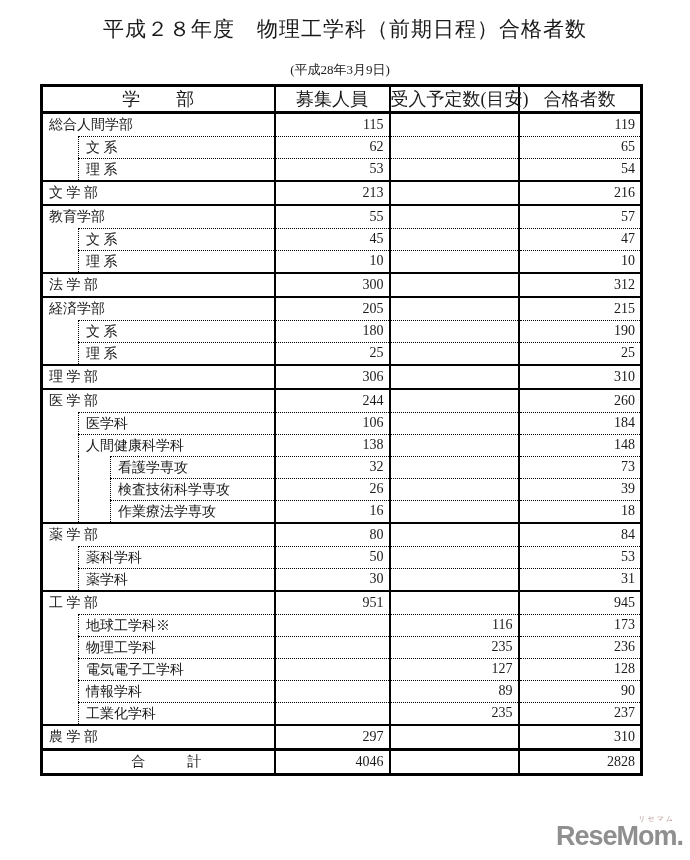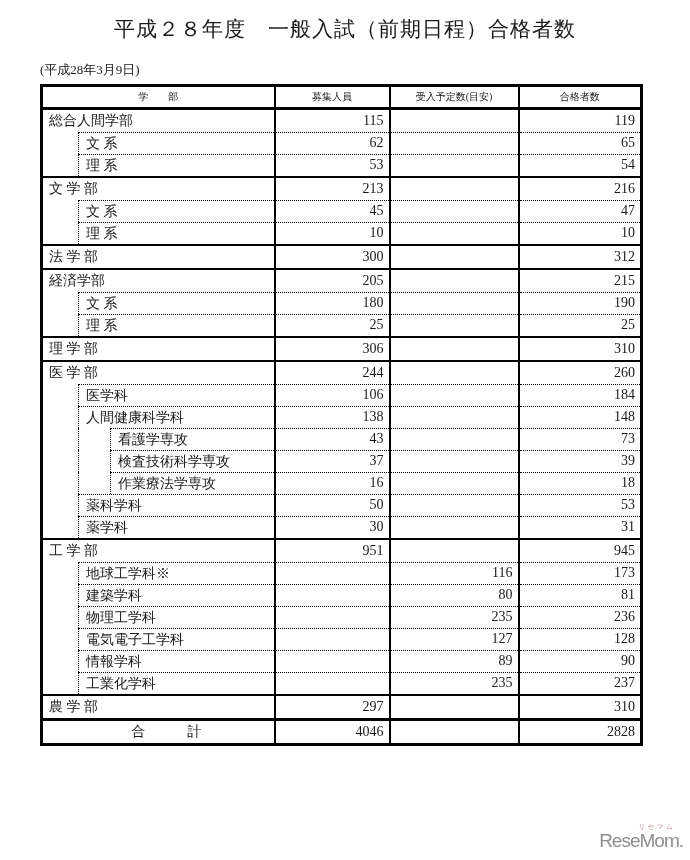--- a/index.html
+++ b/index.html
@@ -20,33 +20,33 @@
     padding-top: 14px;
     text-align: center;
     font-size: 21px;
     letter-spacing: 1px;
     line-height: 30px;
     white-space: pre;
   }
   .date-line {
     width: 600px;
     margin: 17px 0 5px 40px;
-    text-align: left;
+    text-align: center;
     font-size: 13px;
   }
   table.results {
     margin-left: 40px;
     width: 600px;
     border-collapse: collapse;
     border: 3px solid #000;
     table-layout: fixed;
   }
   th {
     font-weight: normal;
-    font-size: 10px;
+    font-size: 18px;
     text-align: center;
     height: 23px;
     padding: 0;
     border-bottom: 3px solid #000;
     border-left: 2px solid #000;
     white-space: pre;
   }
   th:first-child { border-left: none; }
   td {
     padding: 0;
@@ -96,31 +96,31 @@
     line-height: 1;
   }
   .logo .ruby {
     display: block;
     font-size: 7px;
     letter-spacing: 2px;
     color: #bb9a9a;
     margin: 0 8px 1px 0;
   }
   .logo .word {
-    font-size: 19px;
-    font-weight: normal;
+    font-size: 27px;
+    font-weight: bold;
     letter-spacing: -1px;
   }
 </style>
 </head>
 <body>
 
 <div class="page">
 
-  <div class="title">平成２８年度　一般入試（前期日程）合格者数</div>
+  <div class="title">平成２８年度　物理工学科（前期日程）合格者数</div>
 
   <div class="date-line">(平成28年3月9日)</div>
 
   <table class="results">
     <colgroup>
       <col style="width:233px">
       <col style="width:115px">
       <col style="width:129px">
       <col style="width:123px">
     </colgroup>
@@ -168,20 +168,30 @@
         <tr class="l0">
           <td class="name-cell">
             <div class="nc">
               <div class="nm">文 学 部</div>
             </div>
           </td>
           <td class="num">213</td>
           <td class="num"></td>
           <td class="num">216</td>
         </tr>
+        <tr class="l0">
+          <td class="name-cell">
+            <div class="nc">
+              <div class="nm">教育学部</div>
+            </div>
+          </td>
+          <td class="num">55</td>
+          <td class="num"></td>
+          <td class="num">57</td>
+        </tr>
         <tr class="sub">
           <td class="name-cell">
             <div class="nc">
               <div class="sp sp1"></div>
               <div class="nm dot">文 系</div>
             </div>
           </td>
           <td class="num">45</td>
           <td class="num"></td>
           <td class="num">47</td>
@@ -282,48 +292,58 @@
           <td class="num">148</td>
         </tr>
         <tr class="sub">
           <td class="name-cell">
             <div class="nc">
               <div class="sp sp1"></div>
               <div class="sp sp2"></div>
               <div class="nm dot">看護学専攻</div>
             </div>
           </td>
-          <td class="num">43</td>
+          <td class="num">32</td>
           <td class="num"></td>
           <td class="num">73</td>
         </tr>
         <tr class="sub">
           <td class="name-cell">
             <div class="nc">
               <div class="sp sp1"></div>
               <div class="sp sp2"></div>
               <div class="nm dot">検査技術科学専攻</div>
             </div>
           </td>
-          <td class="num">37</td>
+          <td class="num">26</td>
           <td class="num"></td>
           <td class="num">39</td>
         </tr>
         <tr class="sub">
           <td class="name-cell">
             <div class="nc">
               <div class="sp sp1"></div>
               <div class="sp sp2"></div>
               <div class="nm dot">作業療法学専攻</div>
             </div>
           </td>
           <td class="num">16</td>
           <td class="num"></td>
           <td class="num">18</td>
         </tr>
+        <tr class="l0">
+          <td class="name-cell">
+            <div class="nc">
+              <div class="nm">薬 学 部</div>
+            </div>
+          </td>
+          <td class="num">80</td>
+          <td class="num"></td>
+          <td class="num">84</td>
+        </tr>
         <tr class="sub">
           <td class="name-cell">
             <div class="nc">
               <div class="sp sp1"></div>
               <div class="nm dot">薬科学科</div>
             </div>
           </td>
           <td class="num">50</td>
           <td class="num"></td>
           <td class="num">53</td>
@@ -352,31 +372,20 @@
         <tr class="sub">
           <td class="name-cell">
             <div class="nc">
               <div class="sp sp1"></div>
               <div class="nm dot">地球工学科※</div>
             </div>
           </td>
           <td class="num"></td>
           <td class="num">116</td>
           <td class="num">173</td>
-        </tr>
-        <tr class="sub">
-          <td class="name-cell">
-            <div class="nc">
-              <div class="sp sp1"></div>
-              <div class="nm dot">建築学科</div>
-            </div>
-          </td>
-          <td class="num"></td>
-          <td class="num">80</td>
-          <td class="num">81</td>
         </tr>
         <tr class="sub">
           <td class="name-cell">
             <div class="nc">
               <div class="sp sp1"></div>
               <div class="nm dot">物理工学科</div>
             </div>
           </td>
           <td class="num"></td>
           <td class="num">235</td>

